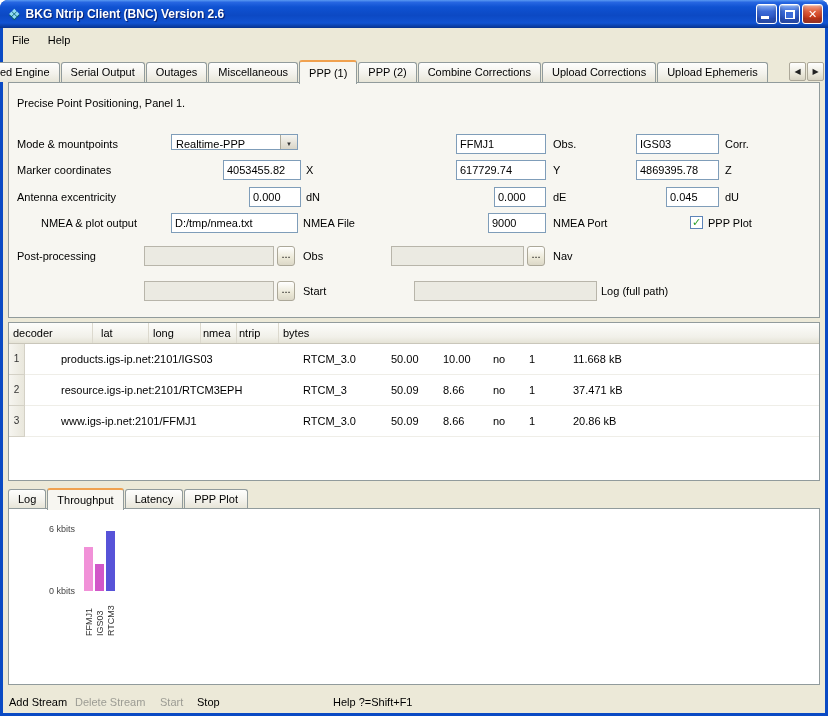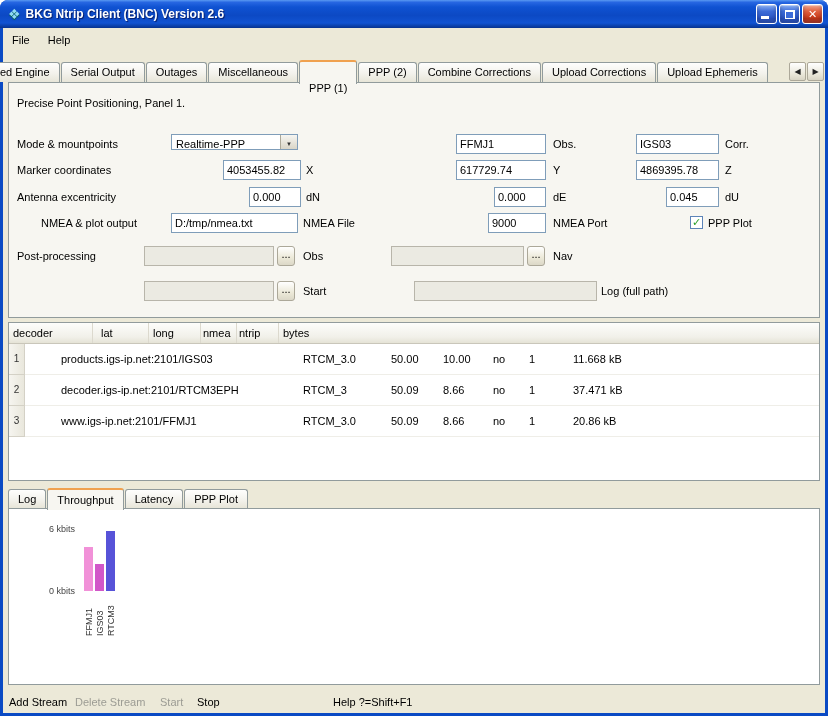--- a/index.html
+++ b/index.html
@@ -24,21 +24,21 @@
 
   .window-body { position: absolute; top: 28px; left: 3px; right: 3px; bottom: 3px; background: #ECE9D8; }
 
   .menubar { position: absolute; top: 0; left: 0; right: 0; height: 23px; display: flex; align-items: center; }
   .menu-item { padding: 4px 9px; cursor: default; }
 
   .tabstrip { position: absolute; top: 30px; left: 0; right: 0; height: 25px; display: flex; align-items: flex-end; z-index: 3; }
   .tab { height: 20px; margin-bottom: 1px; margin-right: 1px; padding: 3px 9px 0 9px; white-space: nowrap;
     background: linear-gradient(to bottom, #FEFEFD 0%, #F3F2EC 55%, #E7E5D8 100%);
     border: 1px solid #919B9C; border-bottom: none; border-radius: 3px 3px 0 0; }
-  .tab.active { height: 24px; margin-bottom: -1px; padding-top: 20px; background: #F7F6F1; border-top: 2px solid #F0A14F; position: relative; z-index: 4; }
+  .tab.active { height: 24px; margin-bottom: -1px; padding-top: 5px; background: #F7F6F1; border-top: 2px solid #F0A14F; position: relative; z-index: 4; }
   .tab.clipped { margin-left: -13px; }
   .tab-scroll { position: absolute; right: 1px; bottom: 2px; display: flex; }
   .scroll-btn { width: 17px; height: 19px; margin-left: 1px; border: 1px solid #ACA899; border-radius: 2px; text-align: center;
     font-size: 8px; line-height: 18px; color: #222; background: linear-gradient(to bottom, #FFFFFF, #E8E5D6 70%, #D8D4C4); }
 
   .panel { position: absolute; background: #F7F6F1; border: 1px solid #919B9C; }
   .lbl { position: absolute; height: 20px; line-height: 20px; white-space: nowrap; }
   .field { position: absolute; height: 20px; border: 1px solid #7F9DB9; background: #fff; padding: 0 3px;
     font-family: "Liberation Sans", "DejaVu Sans", sans-serif; font-size: 11px; color: #000; }
   .field.disabled { background: #EBEAE2; border-color: #B8B5AA; }
@@ -193,21 +193,21 @@
         <div class="td w-mount">products.igs-ip.net:2101/IGS03</div>
         <div class="td w-dec">RTCM_3.0</div>
         <div class="td w-lat">50.00</div>
         <div class="td w-long">10.00</div>
         <div class="td w-nmea">no</div>
         <div class="td w-ntrip">1</div>
         <div class="td w-bytes">11.668 kB</div>
       </div>
       <div class="tr">
         <div class="gutter">2</div>
-        <div class="td w-mount">decoder.igs-ip.net:2101/RTCM3EPH</div>
+        <div class="td w-mount">resource.igs-ip.net:2101/RTCM3EPH</div>
         <div class="td w-dec">RTCM_3</div>
         <div class="td w-lat">50.09</div>
         <div class="td w-long">8.66</div>
         <div class="td w-nmea">no</div>
         <div class="td w-ntrip">1</div>
         <div class="td w-bytes">37.471 kB</div>
       </div>
       <div class="tr">
         <div class="gutter">3</div>
         <div class="td w-mount">www.igs-ip.net:2101/FFMJ1</div>

